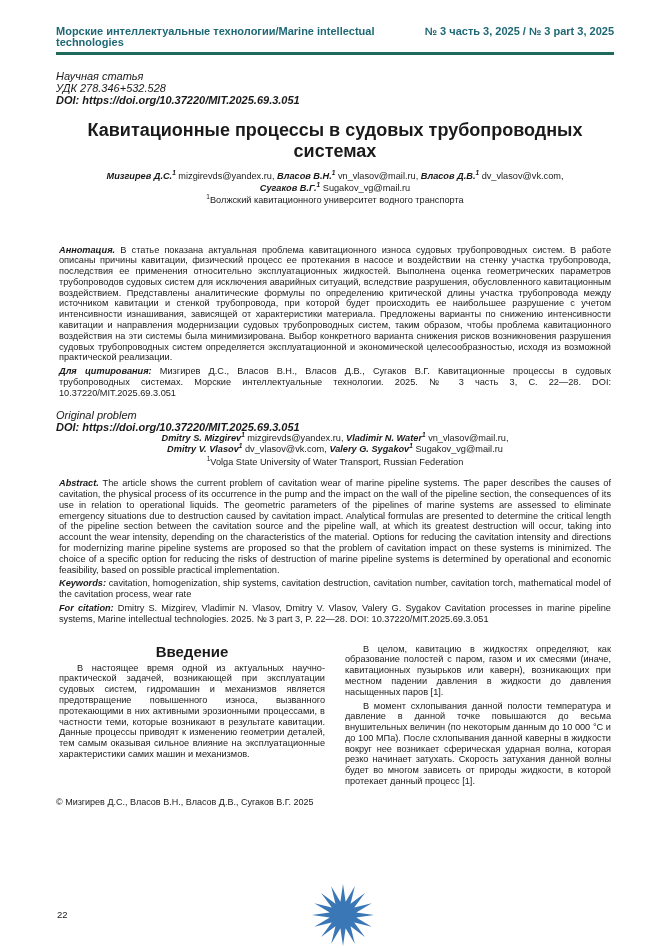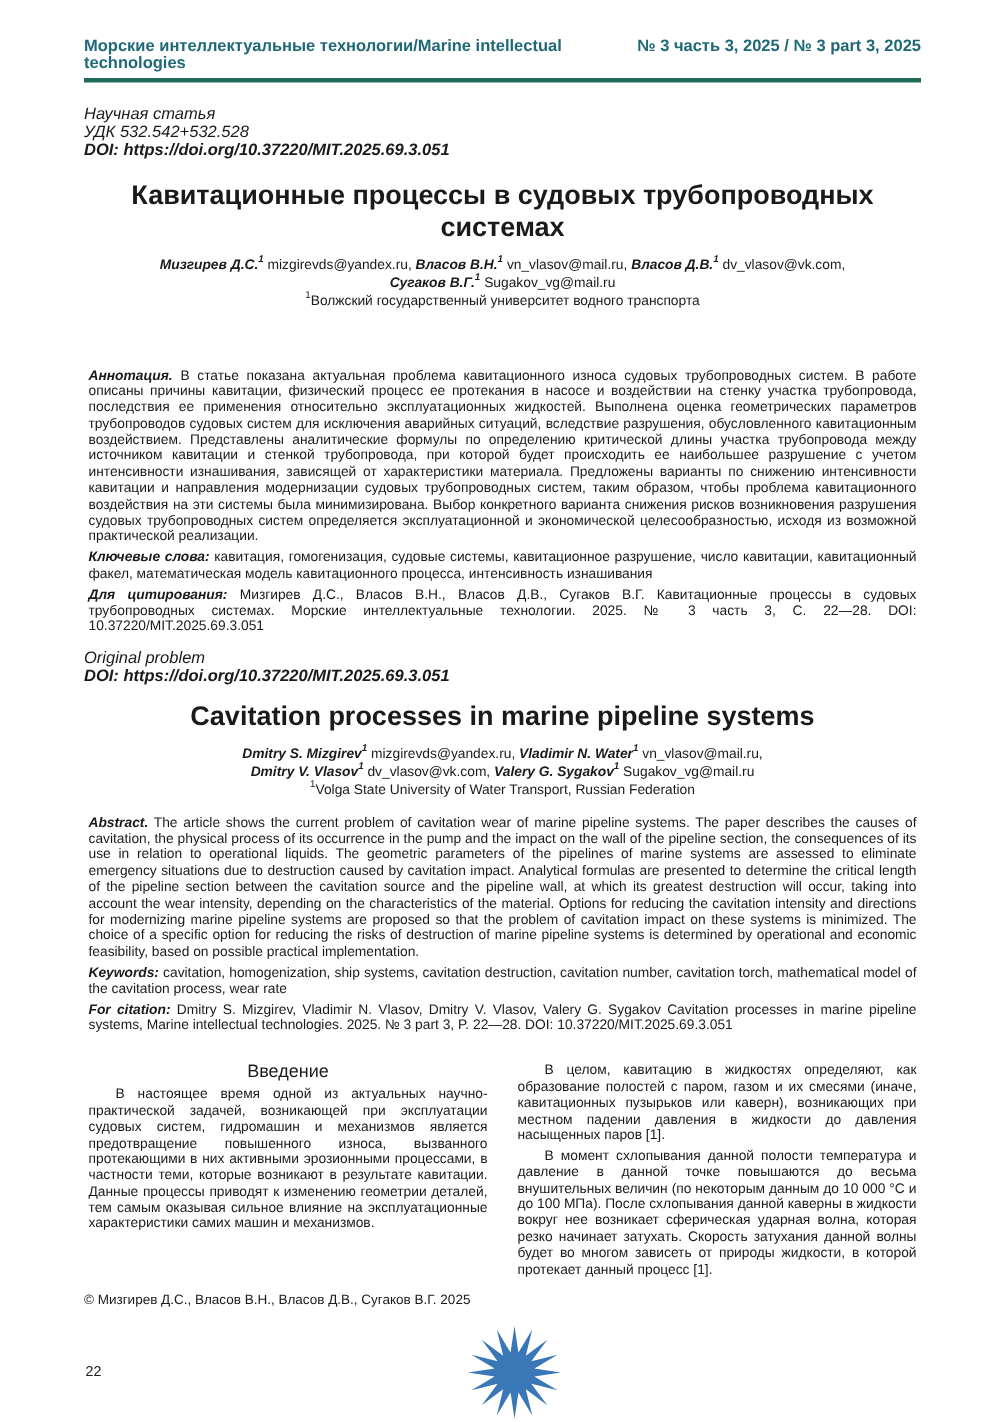--- a/index.html
+++ b/index.html
@@ -30,21 +30,21 @@
   .b { font-weight: bold; font-style: italic; }
   sup { font-size: 6.5px; vertical-align: super; line-height: 0; }
   .affil { text-align: center; font-size: 9.2px; line-height: 11.5px; margin: 1px 0 0; }
   .affil-gap { margin-bottom: 38px; }
 
   .block { font-size: 9.2px; line-height: 10.8px; text-align: justify; margin: 3px; }
   .meta-en { margin-top: 10px; }
 
   .columns { display: flex; gap: 14px; margin-top: 16px; }
   .col { flex: 1; min-width: 0; }
-  .sect-heading { text-align: center; font-weight: normal; font-size: 12px; margin: 2px 0 3px; }
+  .sect-heading { text-align: center; font-weight: bold; font-size: 15px; margin: 2px 0 3px; }
   .para-indent { text-indent: 18px; }
   .col .block { margin-bottom: 0; }
 
   .copyright { font-size: 9px; line-height: 11px; margin: 10px 0 0; }
 
   .pagenum { position: absolute; left: 57px; bottom: 28px; font-size: 9.5px; }
 
   .watermark { position: absolute; left: 24px; right: 2px; bottom: 0; height: 64px;
     display: flex; align-items: center; z-index: 5; opacity: 0.92; flex-direction: column; }
   .wm-star { width: 72px; height: 62px; flex: 0 0 auto; }
@@ -65,48 +65,46 @@
 <div class="page">
 
   <header class="journal-header">
     <span class="jh-title">Морские интеллектуальные технологии/Marine intellectual technologies</span>
     <span class="jh-issue">№ 3 часть 3, 2025 / № 3 part 3, 2025</span>
   </header>
   <div class="header-rule"></div>
 
   <section class="meta">
     <p>Научная статья</p>
-    <p>УДК 532.542+532.528</p>
+    <p>УДК 278.346+532.528</p>
     <p class="doi-line">DOI: https://doi.org/10.37220/MIT.2025.69.3.051</p>
   </section>
 
   <h1 class="title">Кавитационные процессы в судовых трубопроводных системах</h1>
 
   <p class="authors">
     <span class="b">Мизгирев Д.С.</span><sup class="b">1</sup>
     <span>mizgirevds@yandex.ru,</span>
     <span class="b">Власов В.Н.</span><sup class="b">1</sup>
     <span>vn_vlasov@mail.ru,</span>
     <span class="b">Власов Д.В.</span><sup class="b">1</sup>
     <span>dv_vlasov@vk.com,</span><br>
     <span class="b">Сугаков В.Г.</span><sup class="b">1</sup>
     <span>Sugakov_vg@mail.ru</span>
   </p>
-  <p class="affil affil-gap"><sup>1</sup><span>Волжский государственный университет водного транспорта</span></p>
+  <p class="affil affil-gap"><sup>1</sup><span>Волжский кавитационного университет водного транспорта</span></p>
 
   <p class="block"><span class="b">Аннотация.</span><span> В статье показана актуальная проблема кавитационного износа судовых трубопроводных систем. В работе описаны причины кавитации, физический процесс ее протекания в насосе и воздействии на стенку участка трубопровода, последствия ее применения относительно эксплуатационных жидкостей. Выполнена оценка геометрических параметров трубопроводов судовых систем для исключения аварийных ситуаций, вследствие разрушения, обусловленного кавитационным воздействием. Представлены аналитические формулы по определению критической длины участка трубопровода между источником кавитации и стенкой трубопровода, при которой будет происходить ее наибольшее разрушение с учетом интенсивности изнашивания, зависящей от характеристики материала. Предложены варианты по снижению интенсивности кавитации и направления модернизации судовых трубопроводных систем, таким образом, чтобы проблема кавитационного воздействия на эти системы была минимизирована. Выбор конкретного варианта снижения рисков возникновения разрушения судовых трубопроводных систем определяется эксплуатационной и экономической целесообразностью, исходя из возможной практической реализации.</span></p>
-  <p class="block"><span class="b">Ключевые слова:</span><span> кавитация, гомогенизация, судовые системы, кавитационное разрушение, число кавитации, кавитационный факел, математическая модель кавитационного процесса, интенсивность изнашивания</span></p>
   <p class="block"><span class="b">Для цитирования:</span><span> Мизгирев Д.С., Власов В.Н., Власов Д.В., Сугаков В.Г. Кавитационные процессы в судовых трубопроводных системах. Морские интеллектуальные технологии. 2025. № 3 часть 3, С. 22—28. DOI: 10.37220/MIT.2025.69.3.051</span></p>
 
   <section class="meta meta-en">
     <p>Original problem</p>
     <p class="doi-line">DOI: https://doi.org/10.37220/MIT.2025.69.3.051</p>
   </section>
 
-  <h1 class="title title-en">Cavitation processes in marine pipeline systems</h1>
 
   <p class="authors">
     <span class="b">Dmitry S. Mizgirev</span><sup class="b">1</sup>
     <span>mizgirevds@yandex.ru,</span>
     <span class="b">Vladimir N. Water</span><sup class="b">1</sup>
     <span>vn_vlasov@mail.ru,</span><br>
     <span class="b">Dmitry V. Vlasov</span><sup class="b">1</sup>
     <span>dv_vlasov@vk.com,</span>
     <span class="b">Valery G. Sygakov</span><sup class="b">1</sup>
     <span>Sugakov_vg@mail.ru</span>

